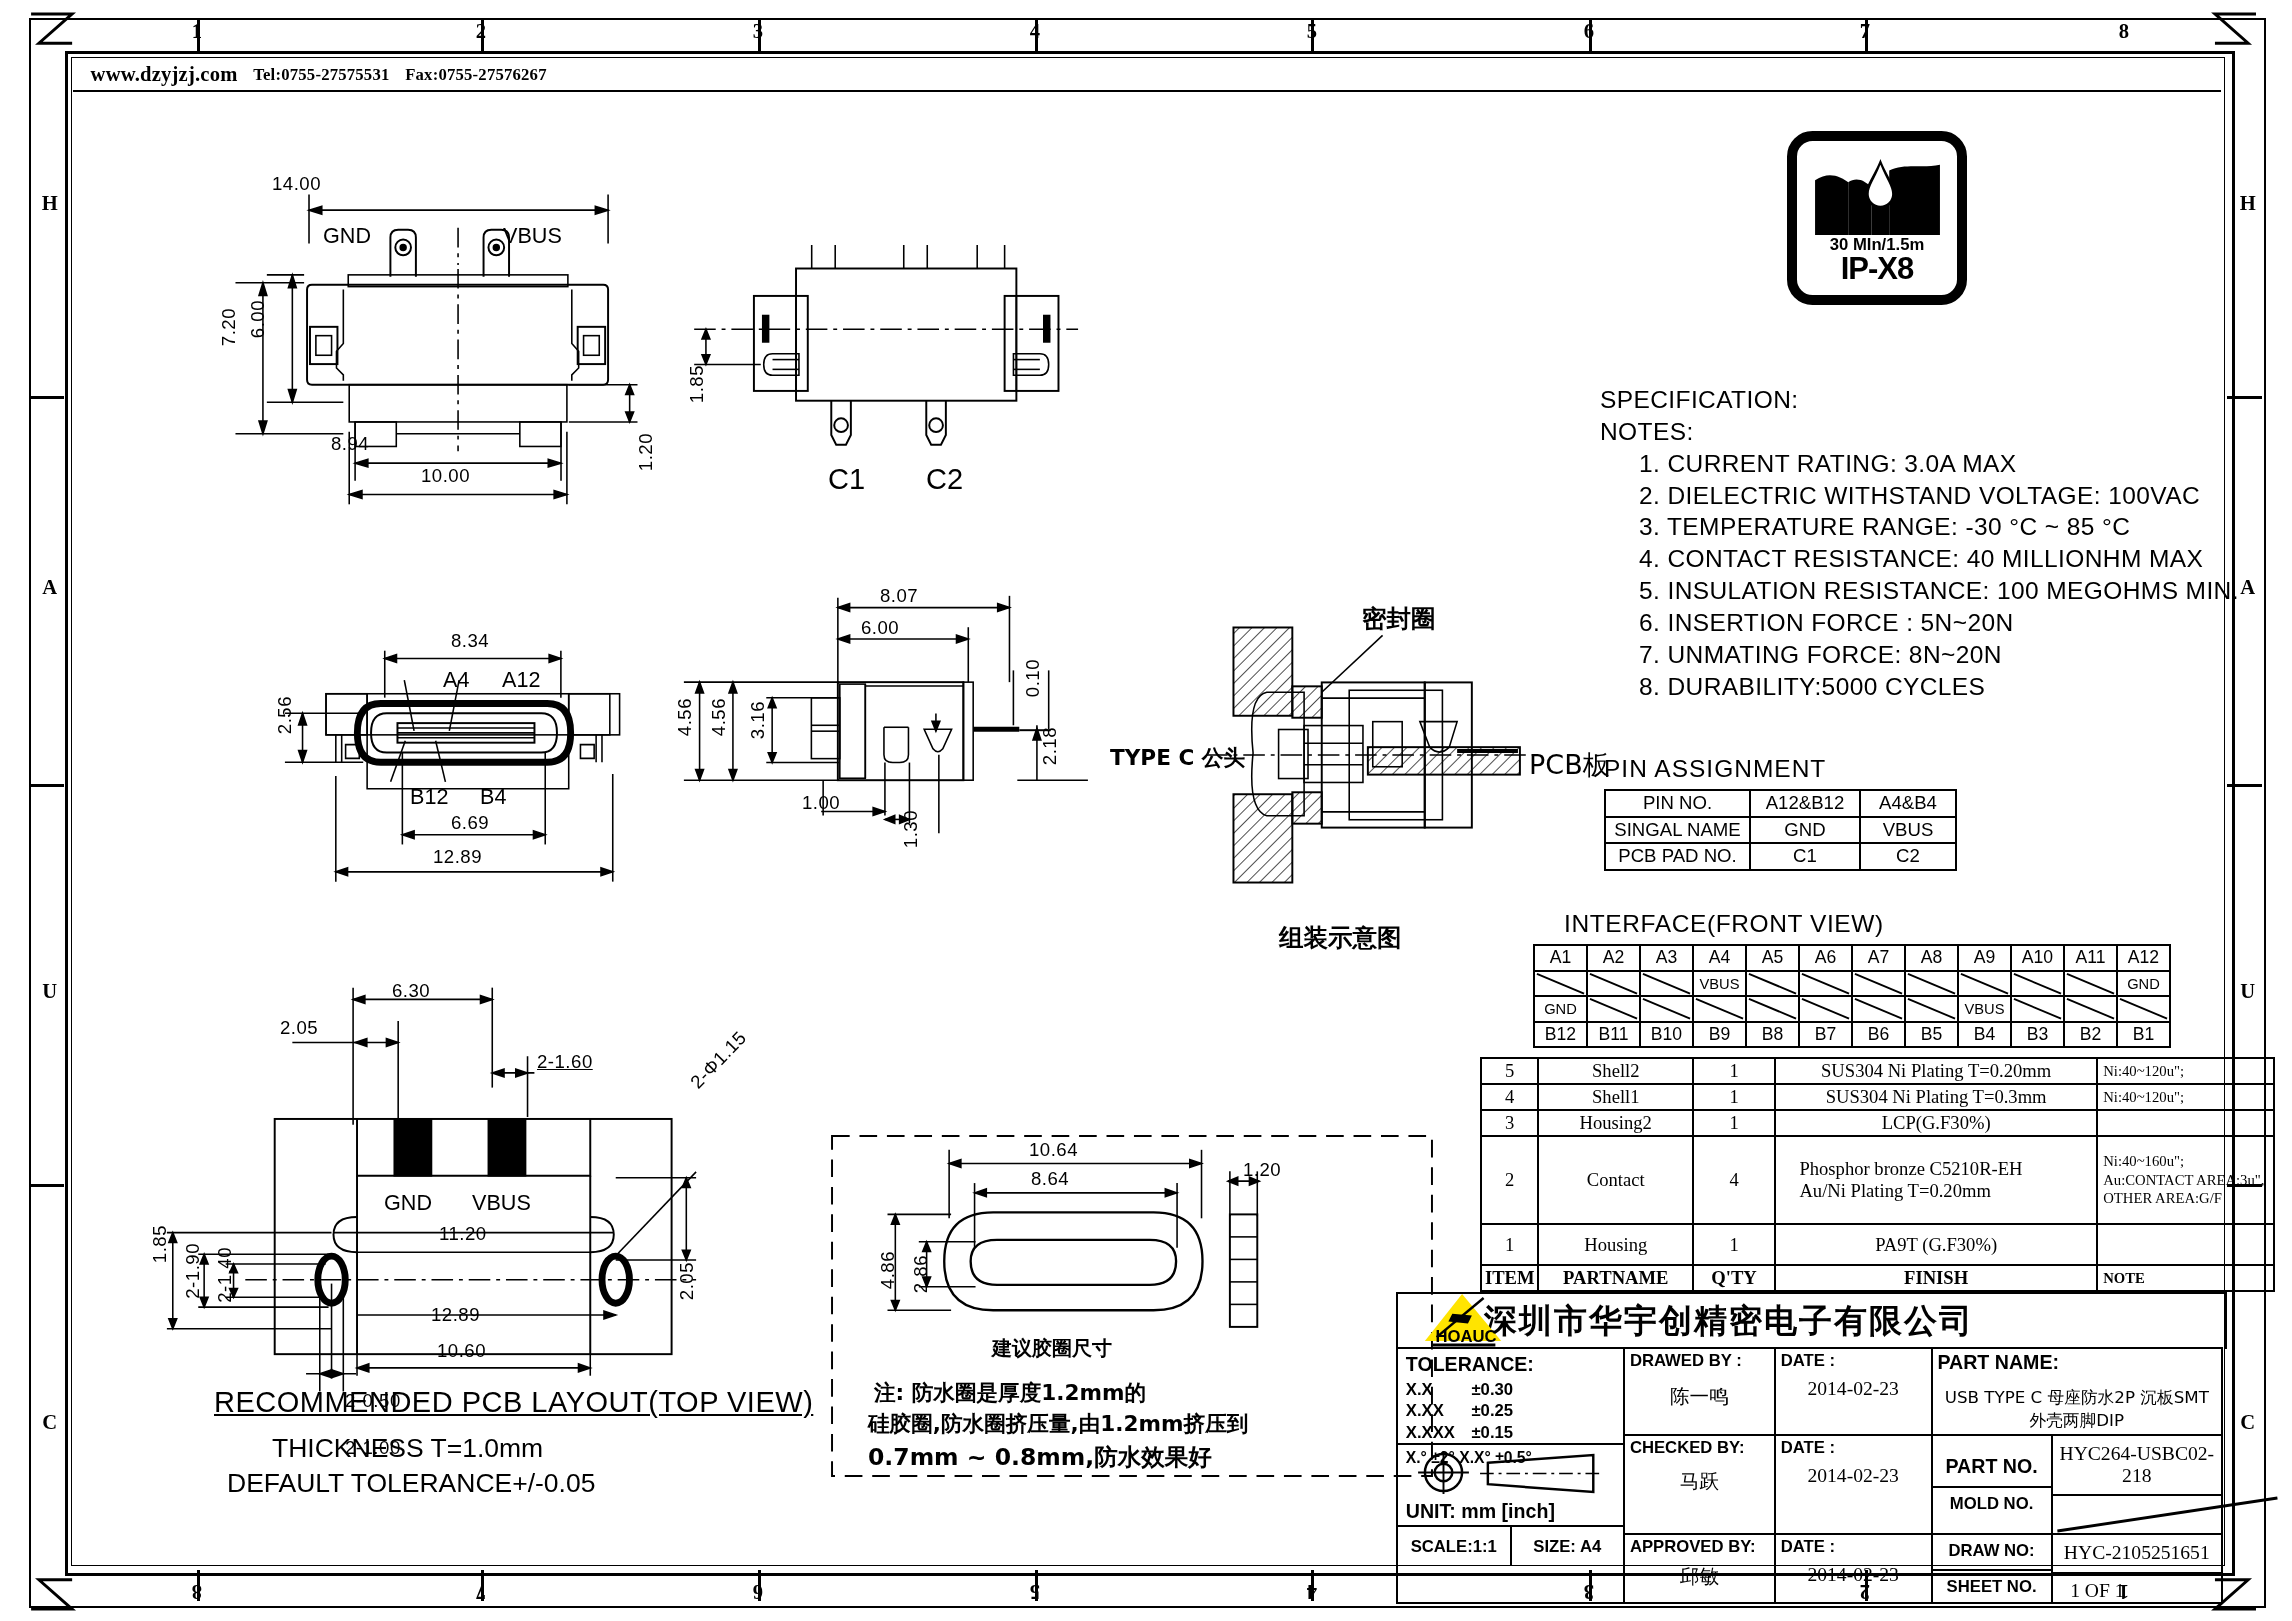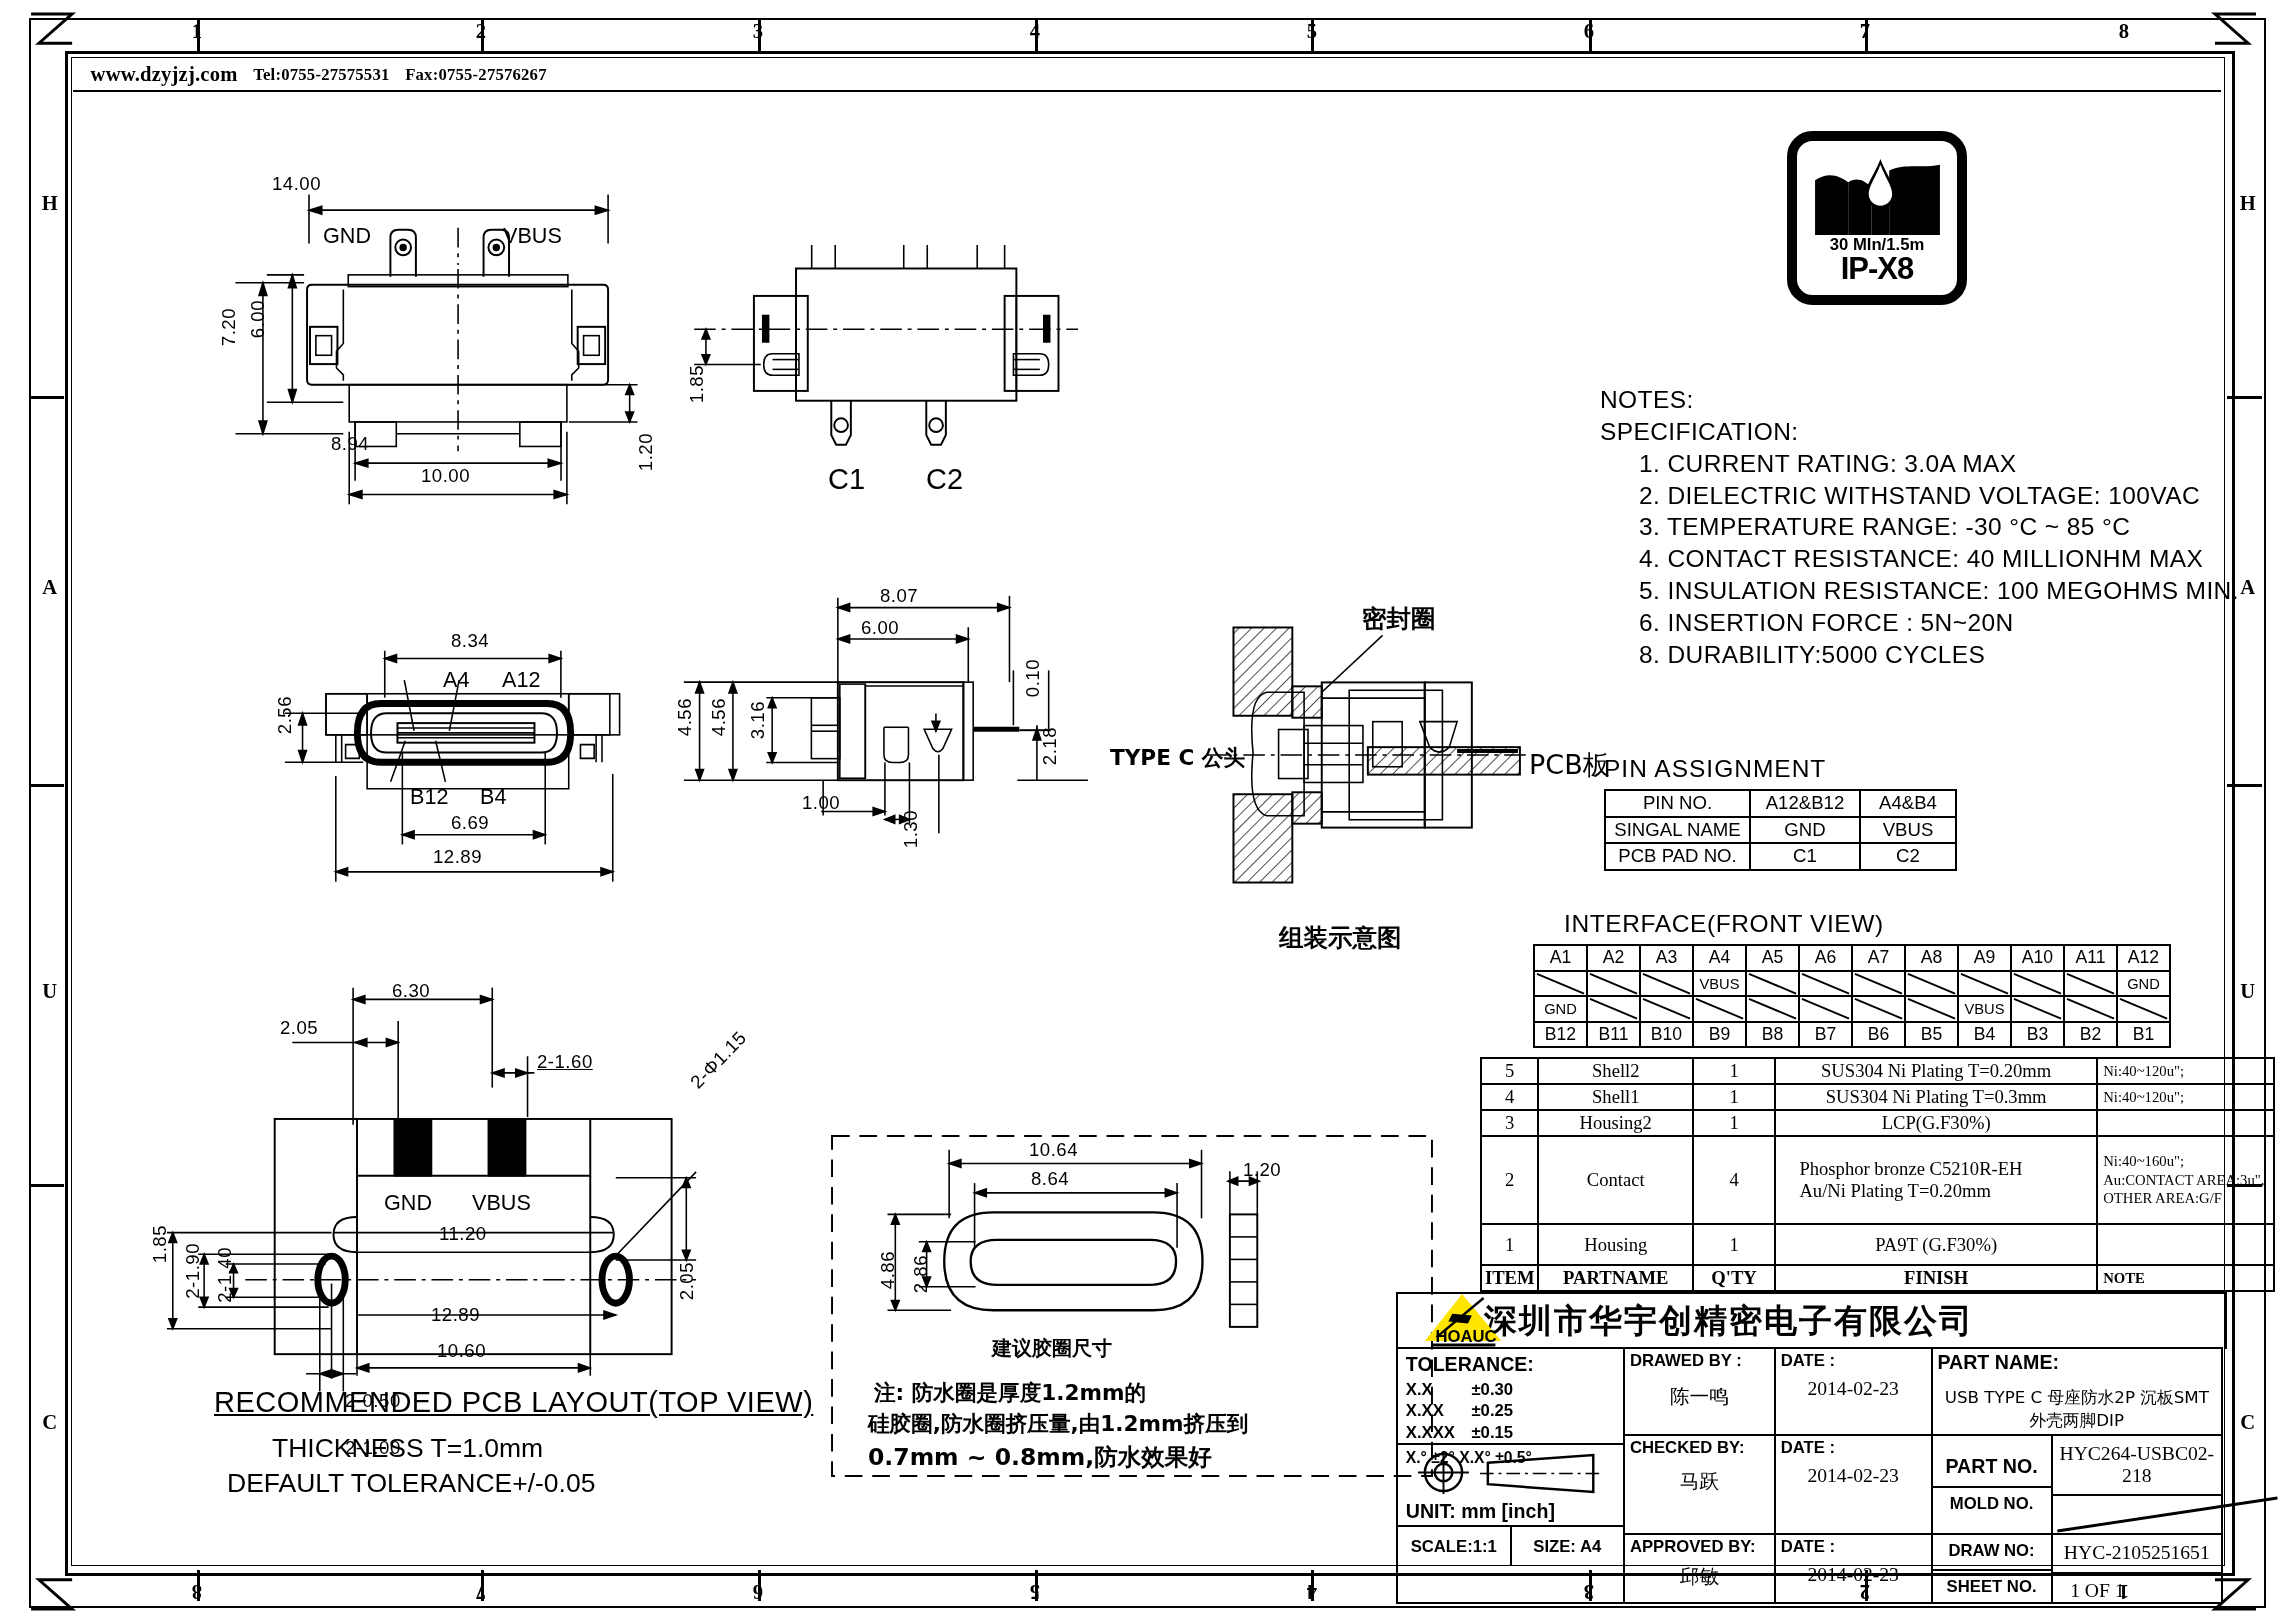--- a/index.html
+++ b/index.html
@@ -449,28 +449,29 @@
 
     <line x1="118" y1="96" x2="180" y2="38"></line>
   </g>
 </svg>
 <div class="lbl cn" style="left:1362px;top:602px;font-size:24.5px;font-weight:bold;">密封圈</div>
 <div class="lbl" style="left:1110px;top:743px;font-family:'DejaVu Sans',sans-serif;font-size:21.6px;font-weight:bold;">TYPE C 公头</div>
 <div class="lbl cn" style="left:1529px;top:747px;font-size:27px;font-weight:normal;">PCB板</div>
 <div class="lbl cn" style="left:1279px;top:921px;font-size:24.5px;font-weight:bold;">组装示意图</div>
 
 <div id="notes">
+  <div>SPECIFICATION:</div>
   <div>NOTES:</div>
-  <div>SPECIFICATION:</div>
   <div class="ind">1. CURRENT RATING: 3.0A MAX</div>
   <div class="ind">2. DIELECTRIC WITHSTAND VOLTAGE: 100VAC</div>
   <div class="ind">3. TEMPERATURE RANGE: -30 °C ~ 85 °C</div>
   <div class="ind">4. CONTACT RESISTANCE: 40 MILLIONHM MAX</div>
   <div class="ind">5. INSULATION RESISTANCE: 100 MEGOHMS MIN.</div>
   <div class="ind">6. INSERTION  FORCE :  5N~20N</div>
+  <div class="ind">7. UNMATING  FORCE:  8N~20N</div>
   <div class="ind">8. DURABILITY:5000  CYCLES</div>
 </div>
 
 <div id="pin-title">PIN  ASSIGNMENT</div>
 <table class="dw" id="pin-tbl">
   <tbody>
       <tr>
     <td class="c0">PIN  NO.</td>
     <td class="c1">A12&amp;B12</td>
     <td class="c2">A4&amp;B4</td>

